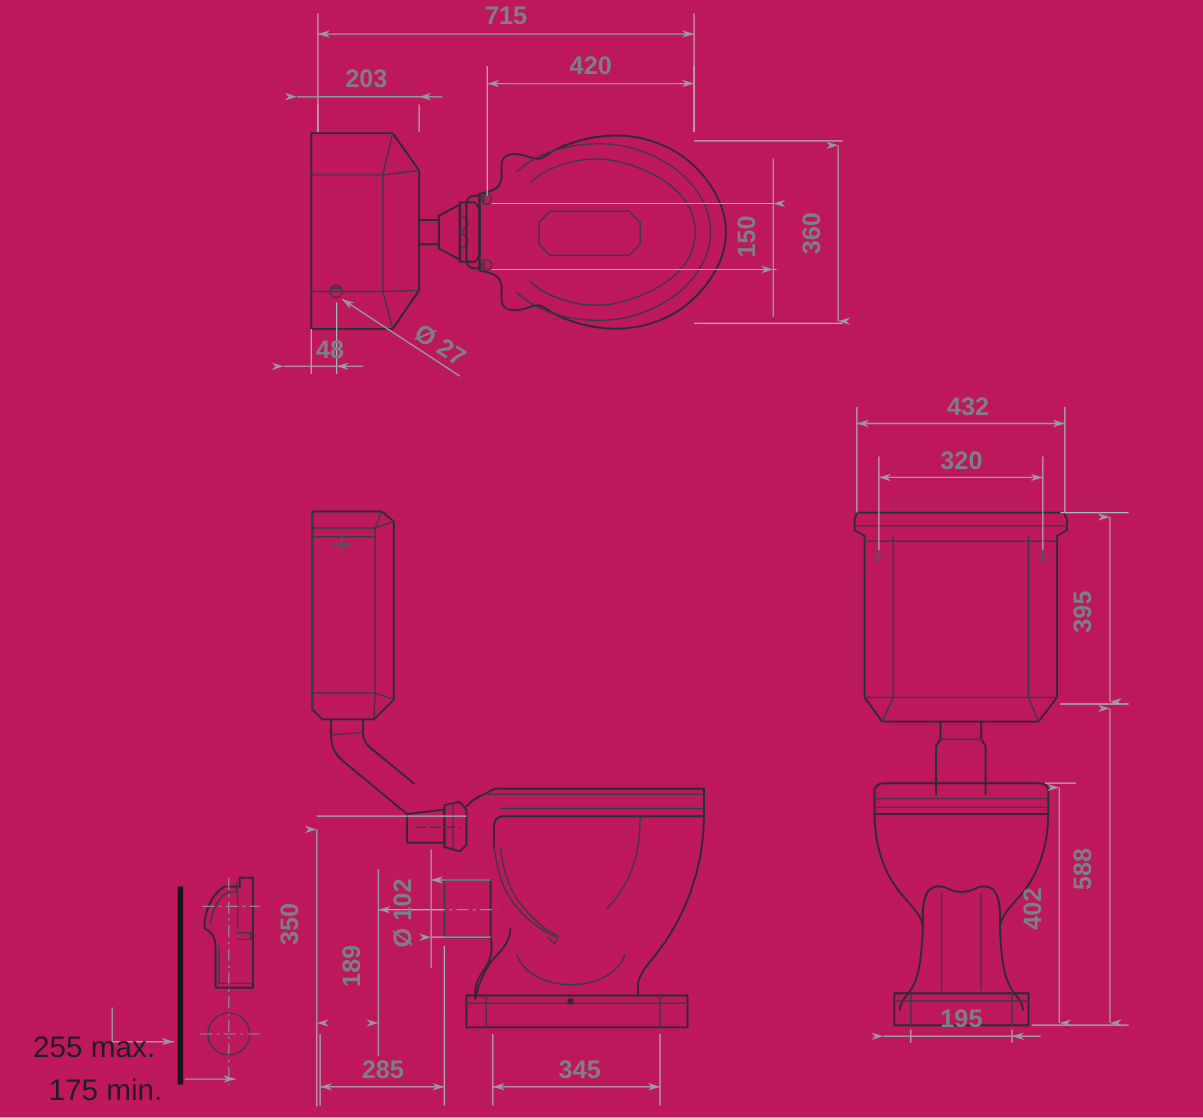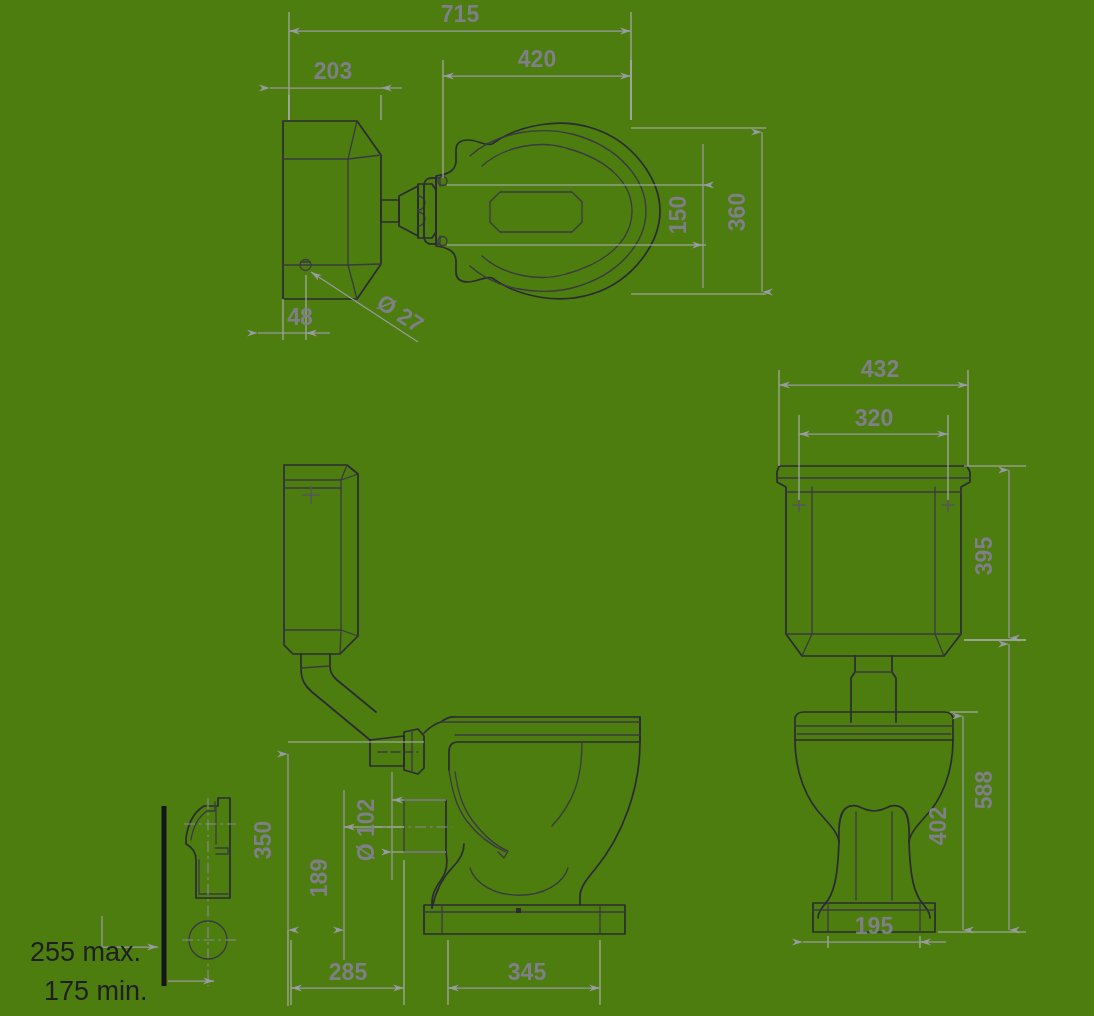--- a/index.html
+++ b/index.html
@@ -4,21 +4,21 @@
 <style>
   html, body {
     margin: 0;
     padding: 0;
     background: #ffffff;
   }
   #sheet {
     position: relative;
     width: 1094px;
     height: 1016px;
-    background: #4d7c0f;
+    background: #be185d;
     overflow: hidden;
     font-family: "Liberation Sans", sans-serif;
   }
   #sheet svg {
     position: absolute;
     left: 0;
     top: 0;
   }
   .dim-text {
     font-family: "Liberation Sans", sans-serif;

